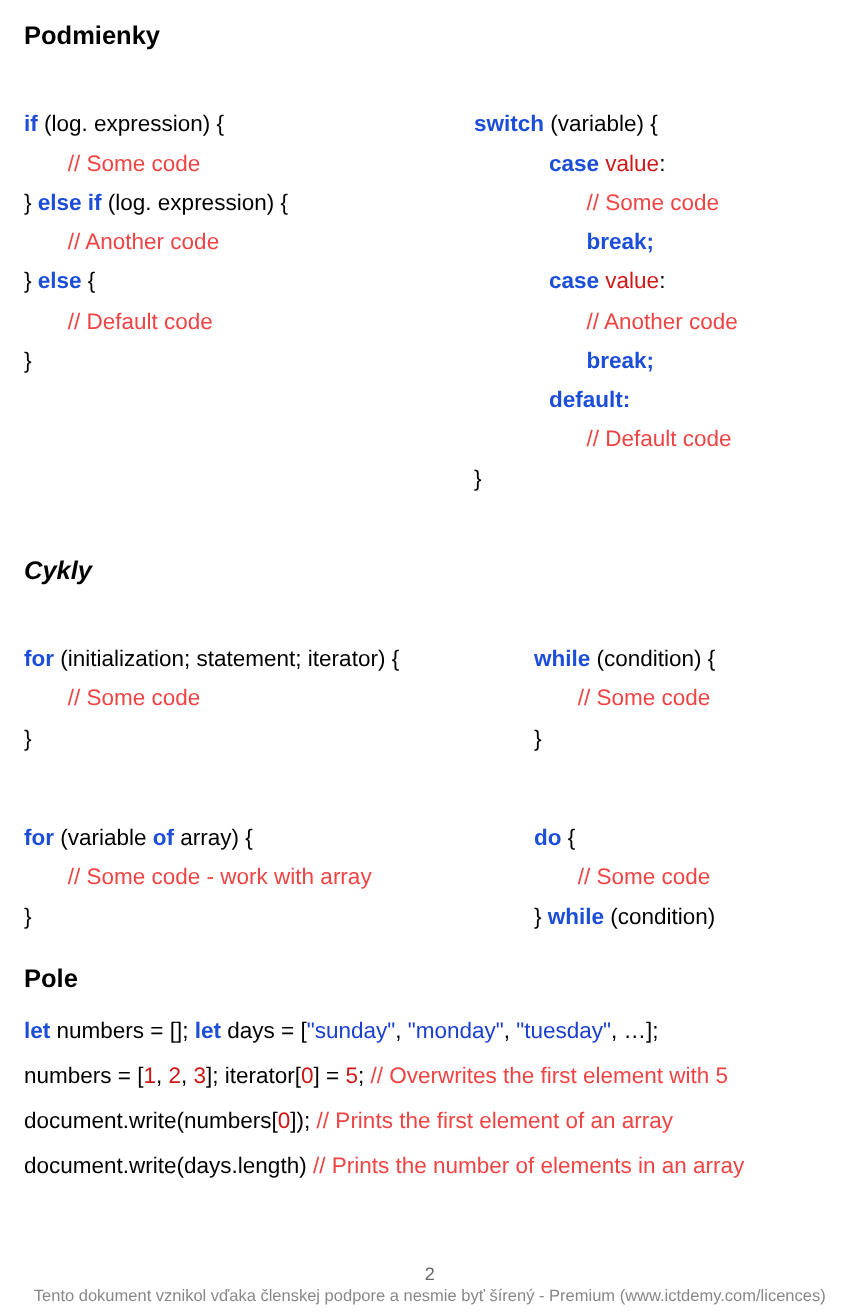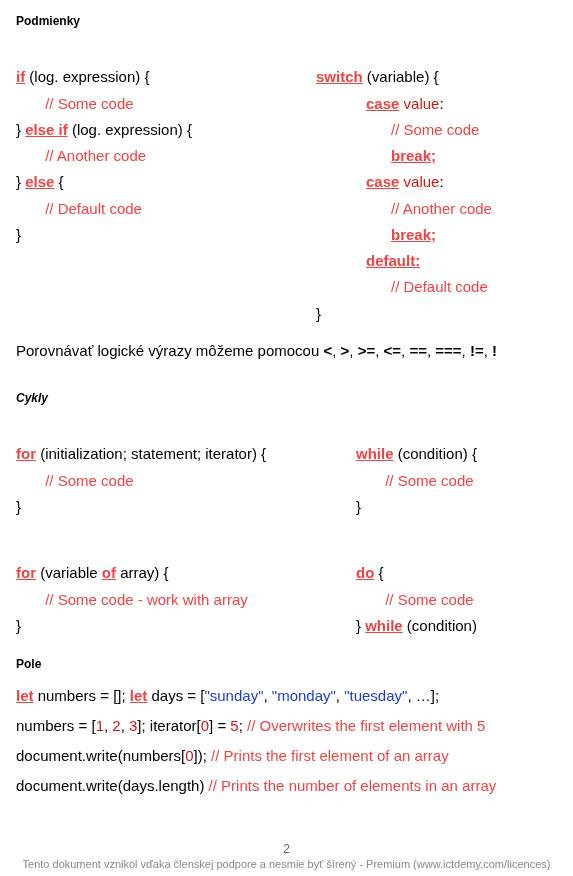--- a/index.html
+++ b/index.html
@@ -11,35 +11,35 @@
     color: #000;
     width: 573px;
   }
   .page {
     padding: 14px 16px 6px 16px;
     box-sizing: border-box;
     position: relative;
     min-height: 876px;
   }
   h2 {
-    font-size: 12px;
+    font-size: 17px;
     font-weight: bold;
     margin: 0 0 10px 0;
   }
   .row {
     display: flex;
     gap: 20px;
     margin-bottom: 6px;
   }
   .col-left, .col-right {
     white-space: pre;
   }
   .col-left { flex: 0 0 280px; }
   .col-right { flex: 1; }
-  .kw   { color: #ef4444; font-weight: bold; text-decoration: underline; }
+  .kw   { color: #1d4ed8; font-weight: bold; }
   .cmt  { color: #ef4444; }
   .red  { color: #d01717; text-align: center; }
   .str  { color: #1a3fd1; }
   p {
     margin: 6px 0;
     line-height: 1.35;
   }
   .para-block {
     line-height: 1.75;
   }
@@ -86,21 +86,20 @@
                   <span class="kw">break;</span>
             <span class="kw">case</span><span class="red"> value</span><span>:</span>
                   <span class="cmt">// Another code</span>
                   <span class="kw">break;</span>
             <span class="kw">default:</span>
                   <span class="cmt">// Default code</span>
 <span>}</span></div>
   </div>
 
   <div class="para-block">
-    <p><span>Porovnávať logické výrazy môžeme pomocou </span><b>&lt;</b><span>, </span><b>&gt;</b><span>, </span><b>&gt;=</b><span>, </span><b>&lt;=</b><span>, </span><b>==</b><span>, </span><b>===</b><span>, </span><b>!=</b><span>, </span><b>!</b></p>
   </div>
 
   <h2 style="margin-top:30px;font-style:italic;">Cykly</h2>
 
   <div class="row">
     <div class="col-left code-block" style="flex:0 0 320px;">
 <span class="kw">for</span><span> (initialization; statement; iterator) {</span>
        <span class="cmt">// Some code</span>
 <span>}</span></div>
     <div class="col-right code-block">

